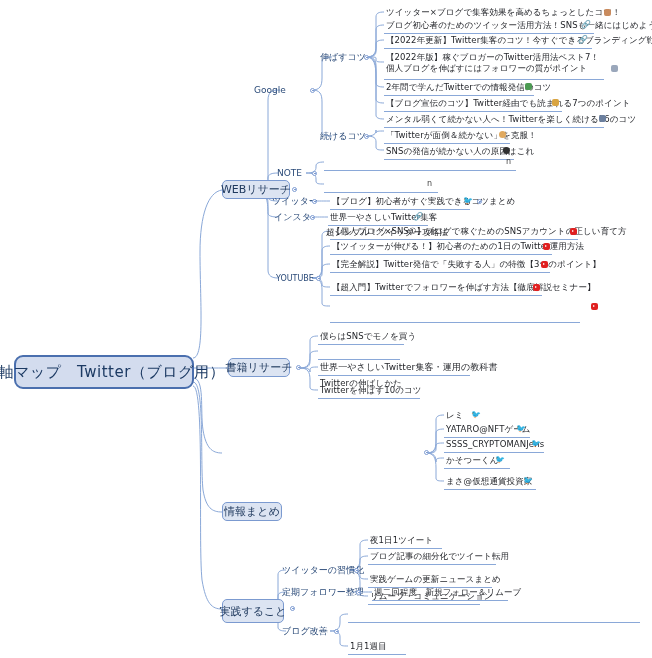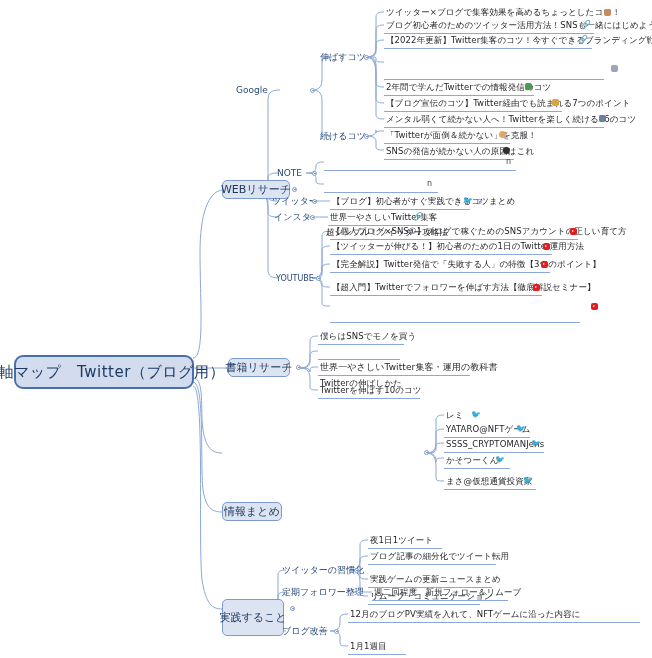--- a/index.html
+++ b/index.html
@@ -217,26 +217,26 @@
     <span>書籍リサーチ</span>
   </div>
   <div class="knob" style="left:296px; top:365px;"></div>
 
   <div class="knob" style="left:424px; top:450px;"></div>
 
   <div class="l1-node" style="left:222px; top:502px; width:60px; height:19px;">
     <span>情報まとめ</span>
   </div>
 
-  <div class="l1-node" style="left:222px; top:599px; width:62px; height:37px;">
+  <div class="l1-node" style="left:222px; top:599px; width:62px; height:24px;">
     <span>実践すること</span>
   </div>
   <div class="knob" style="left:290px; top:606px;"></div>
 
-  <div class="l2-label" style="left:236px; top:85px;">Google</div>
+  <div class="l2-label" style="left:254px; top:85px;">Google</div>
   <div class="knob" style="left:310px; top:88px;"></div>
 
   <div class="l2-label" style="left:277px; top:168px;">NOTE</div>
   <div class="knob" style="left:312px; top:171px;"></div>
 
   <div class="l2-label" style="left:272px; top:196px;">ツイッター</div>
   <div class="knob" style="left:312px; top:199px;"></div>
 
   <div class="l2-label" style="left:274px; top:212px;">インスタ</div>
   <div class="knob" style="left:310px; top:215px;"></div>
@@ -254,20 +254,21 @@
   <span class="chip generic" style="position:absolute;left:601px;top:9px;background:#c98b5e;"></span>
 
   <div class="leaf" style="left:386px; top:20px;">ブログ初心者のためのツイッター活用方法！SNSも一緒にはじめよう</div>
   <span class="chip clip" style="position:absolute;left:578px;top:20px;">🔗</span>
   <div class="ul" style="left:384px; top:33px; width:210px;"></div>
 
   <div class="leaf" style="left:386px; top:35px;">【2022年更新】Twitter集客のコツ！今すぐできるブランディング戦略</div>
   <span class="chip clip" style="position:absolute;left:575px;top:35px;">🔗</span>
   <div class="ul" style="left:384px; top:48px; width:208px;"></div>
 
+  <div class="leaf wrap" style="left:386px; top:52px; width:216px;">【2022年版】稼ぐブロガーのTwitter活用法ベスト7！個人ブログを伸ばすにはフォロワーの質がポイント</div>
   <span class="chip generic" style="position:absolute;left:608px;top:65px;background:#9aa7bb;"></span>
   <div class="ul" style="left:384px; top:79px; width:220px;"></div>
 
   <div class="leaf" style="left:386px; top:82px;">2年間で学んだTwitterでの情報発信のコツ</div>
   <span class="chip generic" style="position:absolute;left:522px;top:83px;background:#4c9a52;"></span>
   <div class="ul" style="left:384px; top:95px; width:150px;"></div>
 
   <div class="leaf" style="left:386px; top:98px;">【ブログ宣伝のコツ】Twitter経由でも読まれる7つのポイント</div>
   <span class="chip generic" style="position:absolute;left:549px;top:99px;background:#d9a441;"></span>
   <div class="ul" style="left:384px; top:111px; width:178px;"></div>
@@ -367,19 +368,18 @@
 
   <div class="leaf" style="left:370px; top:574px;">実践ゲームの更新ニュースまとめ</div>
   <div class="ul" style="left:368px; top:587px; width:124px;"></div>
 
   <div class="leaf" style="left:370px; top:591px;">リムーブ・コミュニケーション</div>
   <div class="ul" style="left:368px; top:604px; width:112px;"></div>
 
   <div class="leaf" style="left:374px; top:587px;">週二回程度　新規フォロー＆リムーブ</div>
   <div class="ul" style="left:372px; top:600px; width:136px;"></div>
 
-  <div class="leaf" style="left:350px; top:609px;">12月のブログPV実績を入れて、NFTゲームに沿った内容に</div>
   <div class="ul" style="left:348px; top:622px; width:292px;"></div>
 
   <div class="leaf" style="left:350px; top:641px;">1月1週目</div>
   <div class="ul" style="left:348px; top:654px; width:58px;"></div>
 
 </div>
 
 </body></html>

